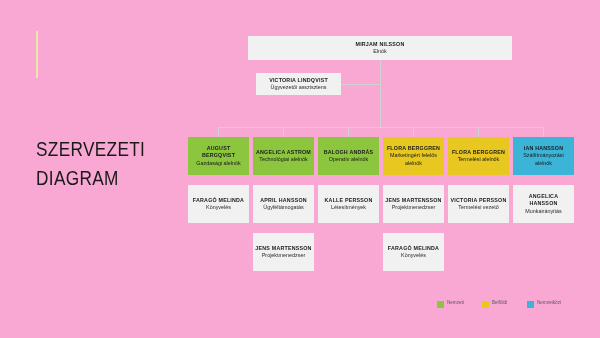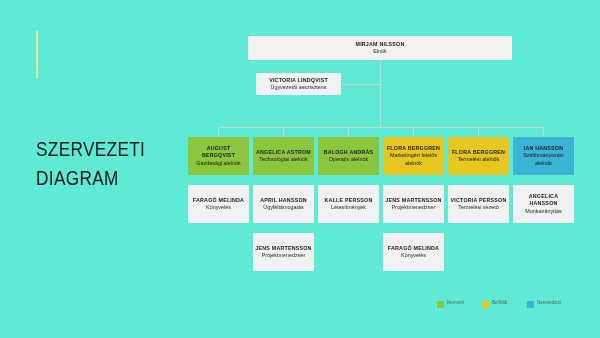--- a/index.html
+++ b/index.html
@@ -13,21 +13,21 @@
     font-family: "Liberation Sans", sans-serif;
     overflow: hidden;
     position: relative;
   }
 
   #slide {
     position: absolute;
     left: 0; top: 0;
     width: 600px;
     height: 338px;
-    background: #5eead4;
+    background: #f9a8d4;
   }
 
   
   #accent-bar {
     position: absolute;
     left: 36px;
     top: 31px;
     width: 2px;
     height: 47px;
     background: #e8e8a8;

